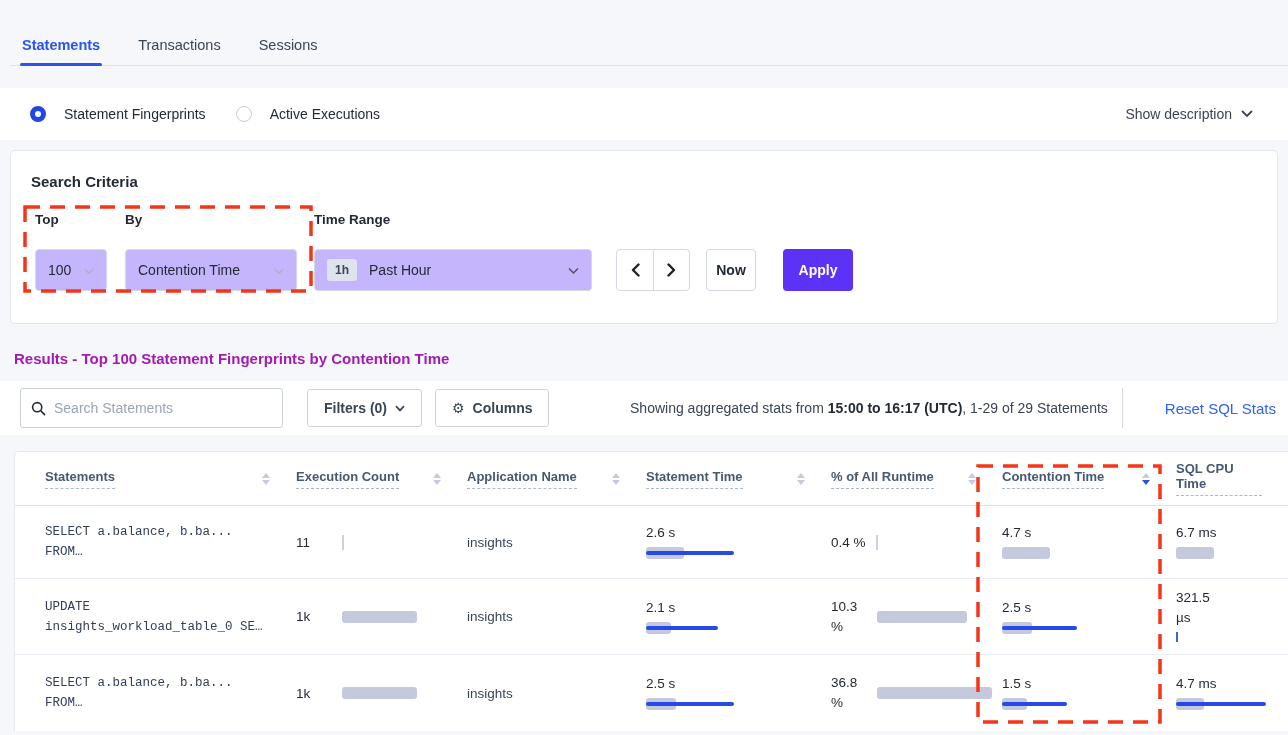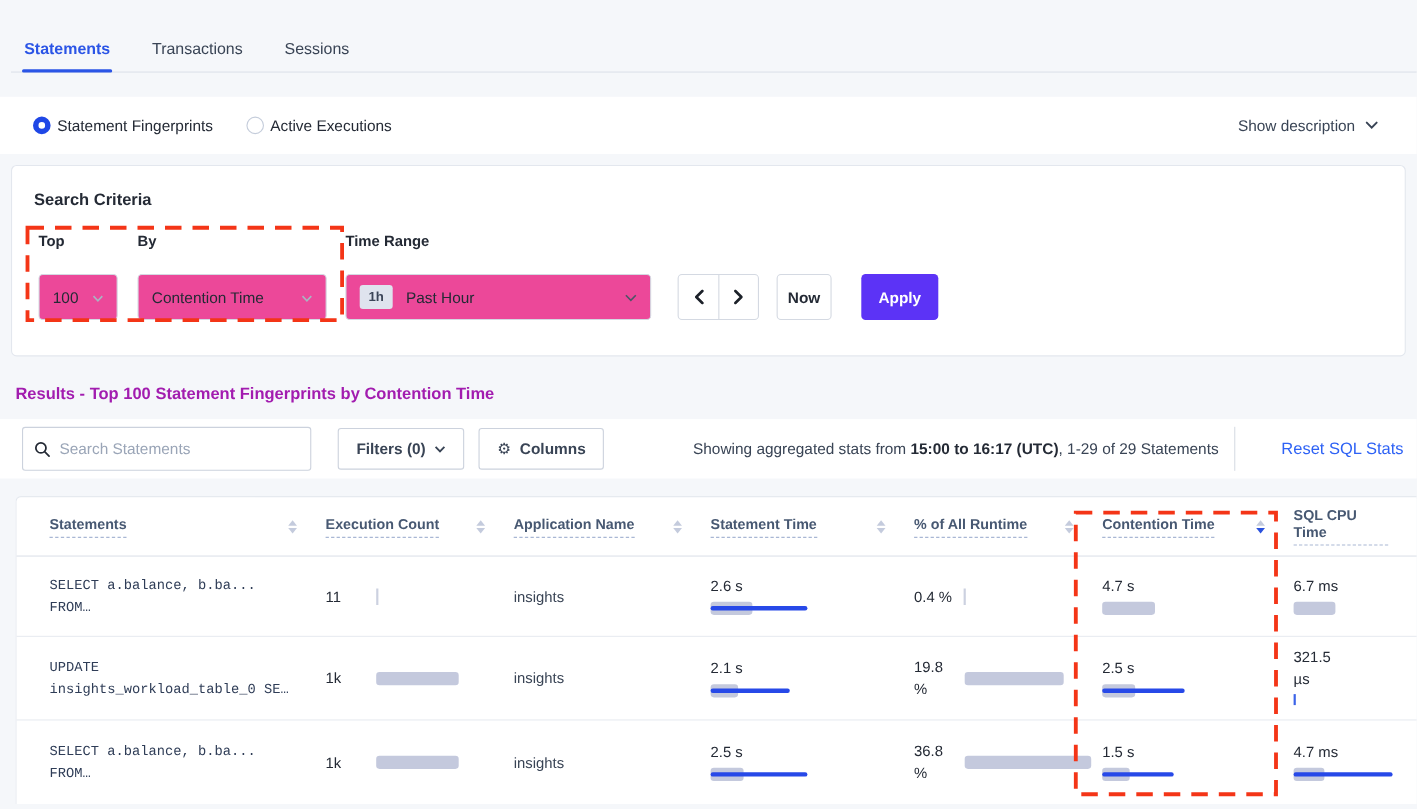--- a/index.html
+++ b/index.html
@@ -13,32 +13,32 @@
   
   .page-header { padding:20px 20px 0 20px; }
   .page-title { font-size:20px; font-weight:bold; color:#1f2733; letter-spacing:.2px; }
   .tabs { display:flex; gap:34px; margin-top:17px; padding-left:-10px; border-bottom:1px solid #dde2ea; margin-left:-10px; padding-left:10px; margin-right:-20px; }
   .tab { font-size:14.5px; color:#394455; padding:0 2px 12px 2px; cursor:pointer; position:relative; }
   .tab.active { color:#2b55e6; font-weight:bold; }
   .tab.active:after { content:""; position:absolute; left:0; right:0; bottom:-1px; height:3px; background:#2b55e6; border-radius:2px; }
 
   
   .mode-band { margin-top:22px; height:52px; background:#ffffff; display:flex; align-items:center; padding:0 35px 0 30px; }
-  .radio-opt { display:flex; align-items:flex-end; gap:6px; margin-right:30px; cursor:pointer; }
+  .radio-opt { display:flex; align-items:flex-end; gap:18px; margin-right:30px; cursor:pointer; }
   .radio-dot { width:16px; height:16px; border-radius:50%; background:#fff; border:1px solid #c5cddb; flex:0 0 16px; }
   .radio-dot.on { border:5px solid #1f47e6; }
   .radio-label { font-size:14px; color:#242a35; }
   .show-desc { margin-left:auto; display:flex; align-items:center; gap:9px; font-size:14px; color:#394455; cursor:pointer; }
 
   
   .criteria-card { position:relative; margin:10px 10px 0 10px; background:#fff; border:1px solid #e3e7ee; border-radius:5px; padding:22px 20px 32px 20px; }
   .criteria-title { font-size:15px; font-weight:bold; color:#242a35; }
   .criteria-form { display:flex; align-items:flex-end; margin-top:22px; padding-left:4px; }
   .field-label { font-size:13.5px; font-weight:bold; color:#242a35; margin-bottom:22px; }
-  .select-box { height:42px; background:#ec4899; border:1px solid #d4d9e2; border-radius:4px; display:flex; align-items:center; padding:0 12px; font-size:14px; color:#242a35; cursor:pointer; }
+  .select-box { height:42px; background:#c4b5fd; border:1px solid #d4d9e2; border-radius:4px; display:flex; align-items:center; padding:0 12px; font-size:14px; color:#242a35; cursor:pointer; }
   .select-box .chev { margin-left:auto; color:#aab3c2; }
   .grp-top { width:72px; }
   .grp-by { width:172px; margin-left:18px; }
   .grp-time { width:278px; margin-left:17px; }
   .time-badge { background:#dfe3ee; color:#3b4458; font-weight:bold; font-size:12px; border-radius:3px; padding:4px 8px; margin-right:12px; }
   .arrow-group { display:flex; margin-left:24px; height:42px; border:1px solid #d4d9e2; border-radius:4px; background:#fff; overflow:hidden; }
   .arrow-btn { width:36px; display:flex; align-items:center; justify-content:center; cursor:pointer; color:#1c2129; }
   .arrow-btn + .arrow-btn { border-left:1px solid #d4d9e2; }
   .now-btn { margin-left:16px; height:42px; width:50px; border:1px solid #d4d9e2; border-radius:4px; background:#fff; font-size:14px; font-weight:bold; color:#242a35; display:flex; align-items:center; justify-content:center; cursor:pointer; }
   .apply-btn { margin-left:27px; height:42px; width:70px; border:none; border-radius:4px; background:#5c33f6; color:#fff; font-size:14px; font-weight:bold; display:flex; align-items:center; justify-content:center; cursor:pointer; }
@@ -294,21 +294,21 @@
       </div>
       <div class="app-name">insights</div>
       <div class="metric">
         <span class="val">2.1 s</span>
         <span class="barwrap">
             <span class="bar-gray" style="width: 25px;"></span>
             <span class="bar-line" style="width: 72px;"></span>
           </span>
       </div>
       <div class="pct-flex">
-        <span class="val wrap40">19.8 %</span>
+        <span class="val wrap40">10.3 %</span>
         <span class="bar-gray" style="width: 90px;"></span>
       </div>
       <div class="metric">
         <span class="val">2.5 s</span>
         <span class="barwrap">
             <span class="bar-gray" style="width: 30px;"></span>
             <span class="bar-line" style="width: 75px;"></span>
           </span>
       </div>
       <div>

